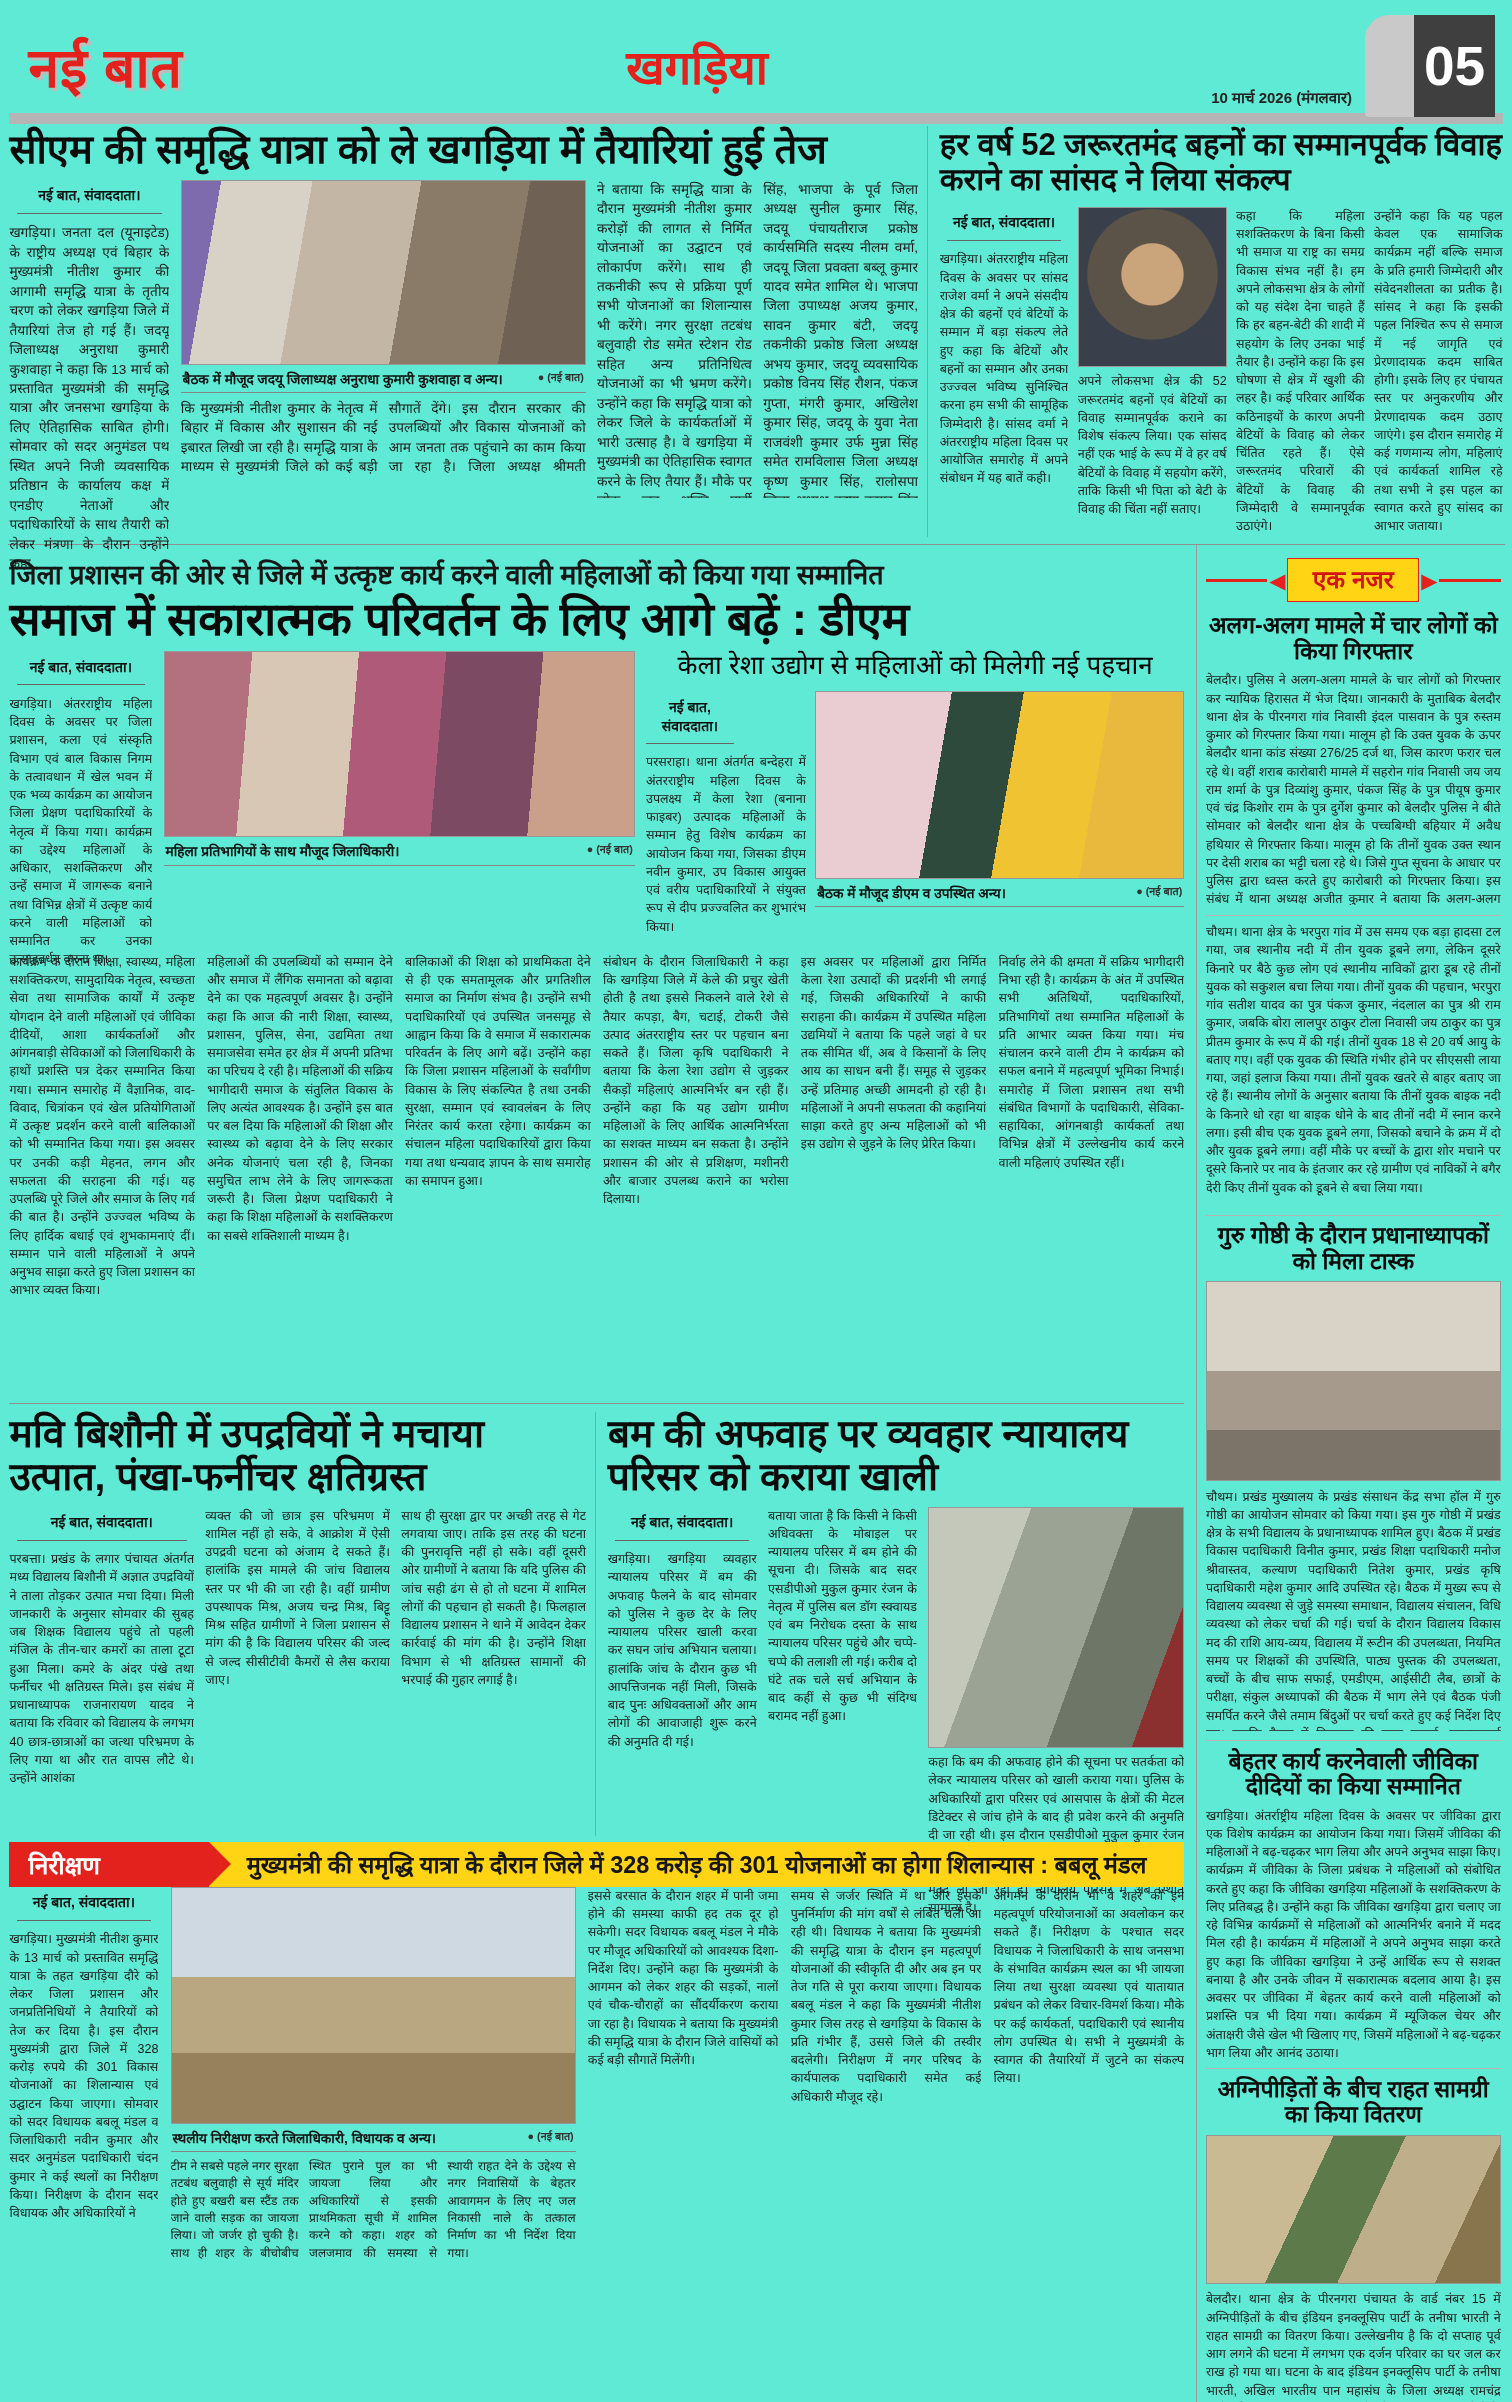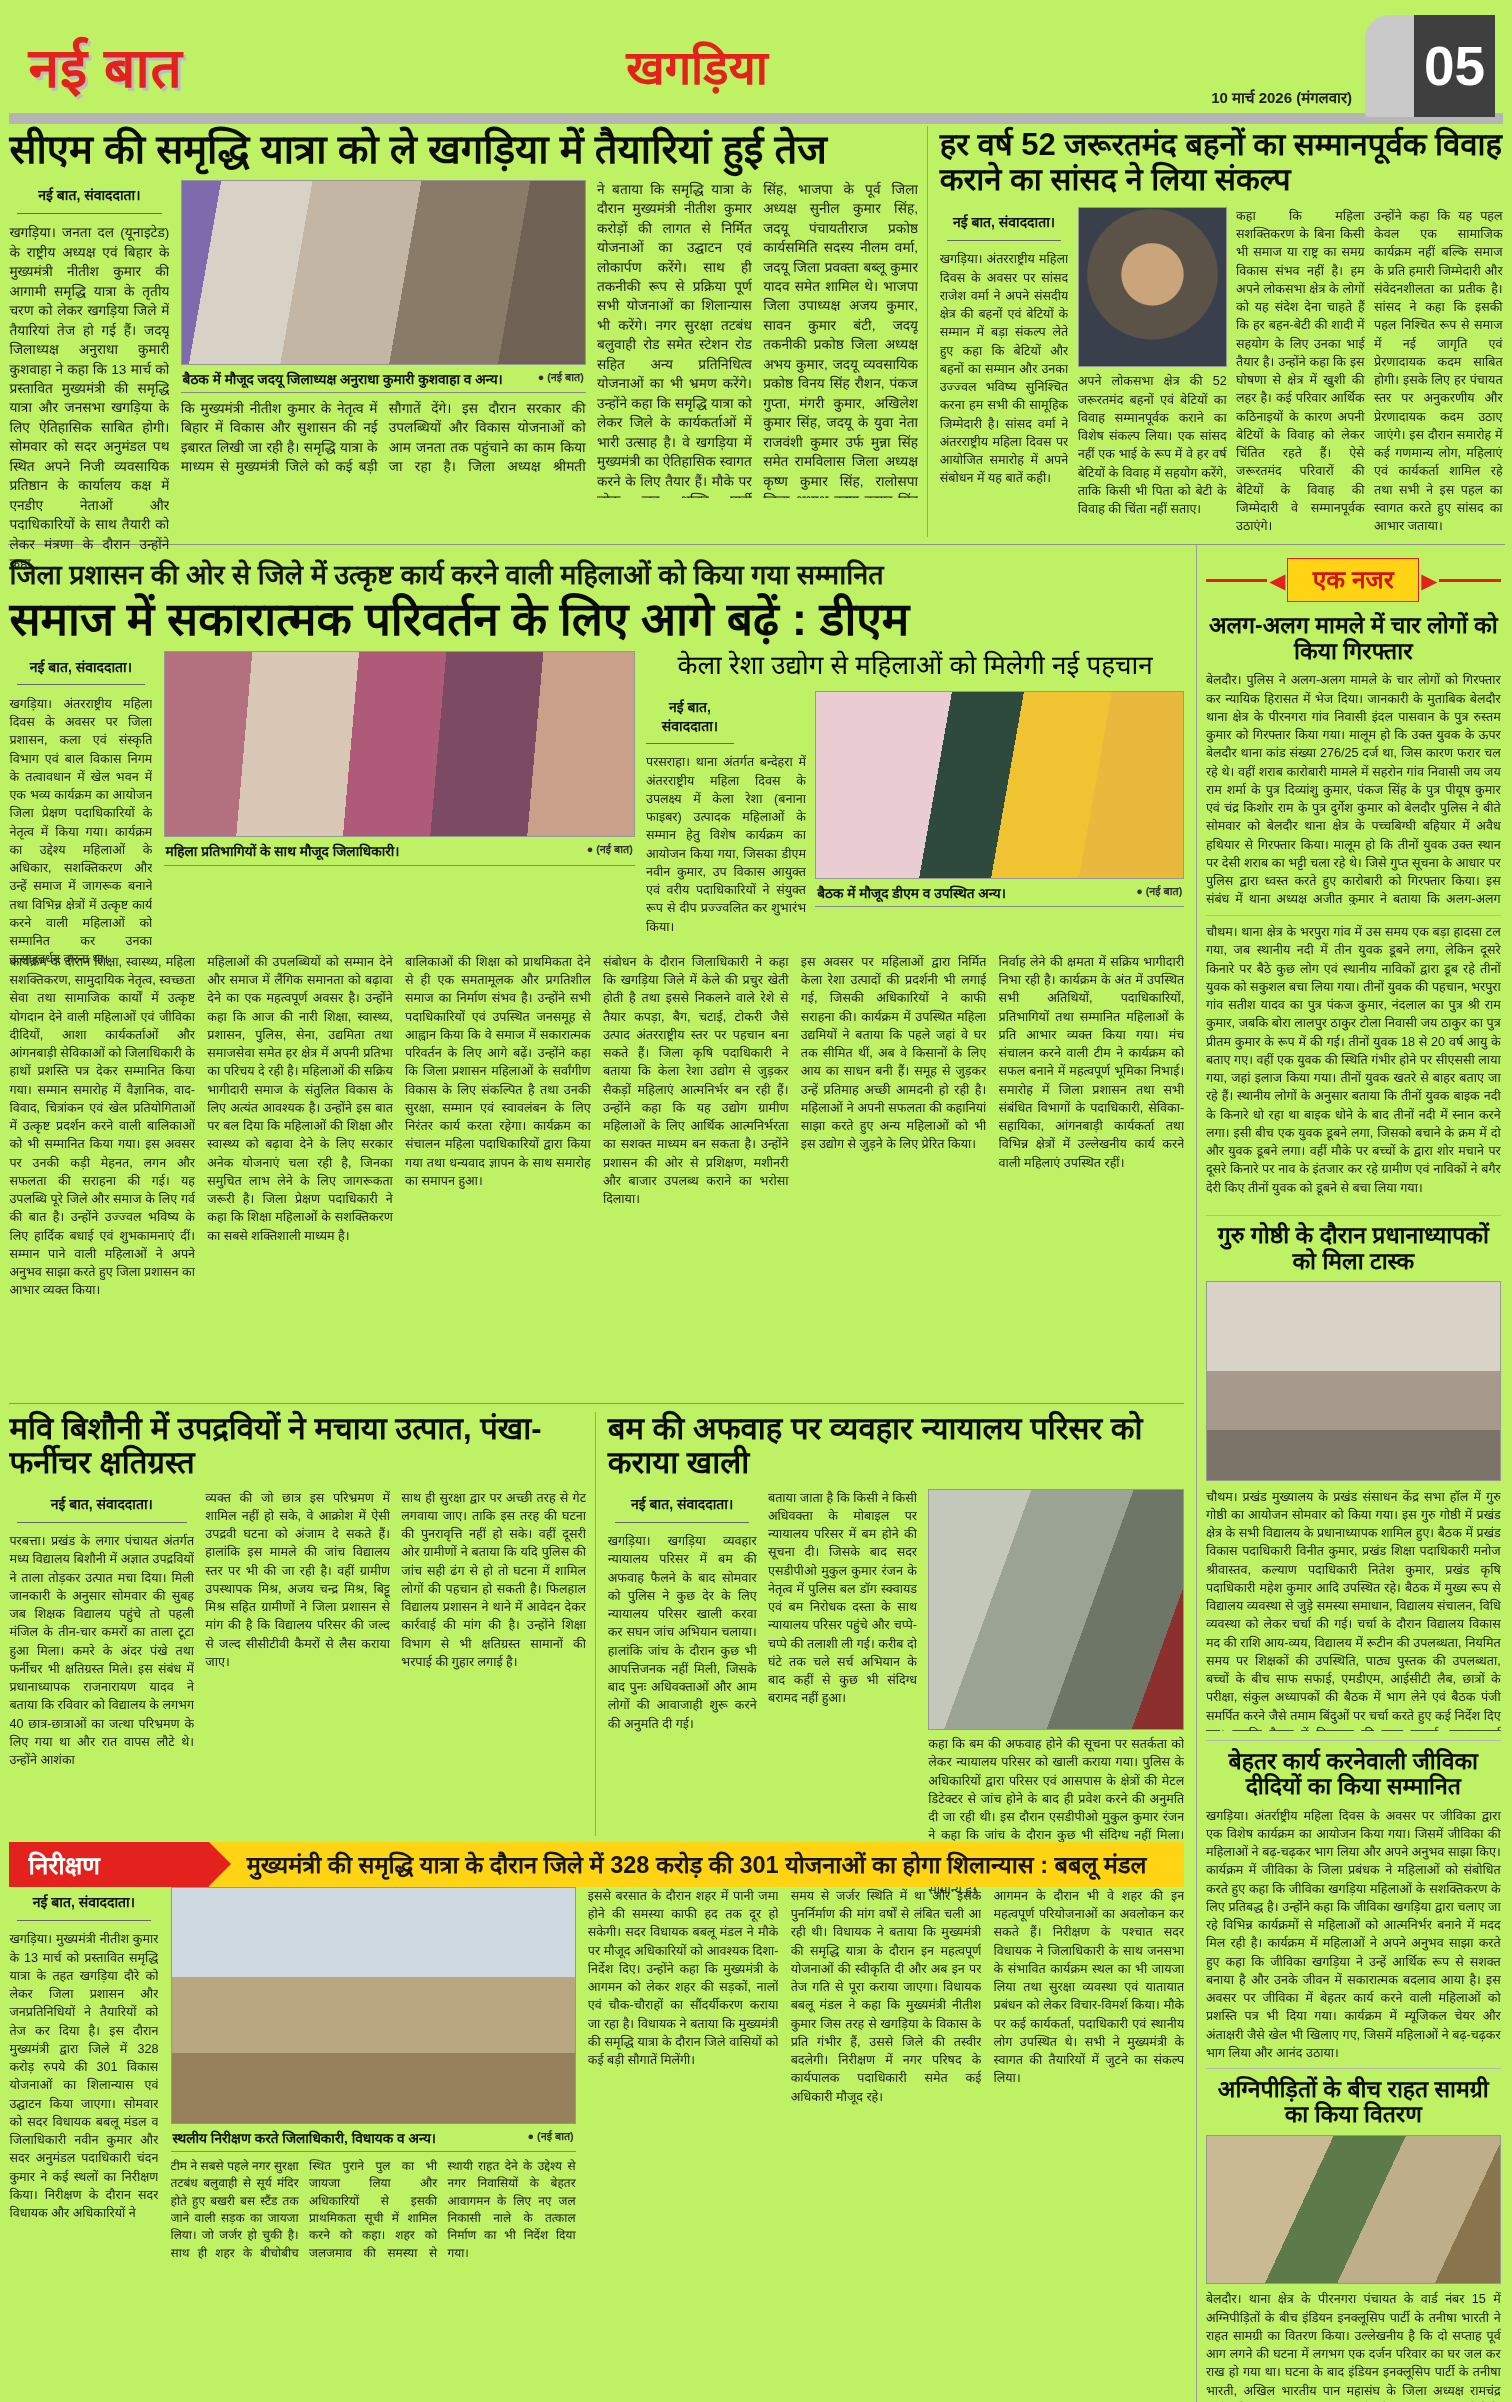--- a/index.html
+++ b/index.html
@@ -1,18 +1,18 @@
 <!DOCTYPE html>
 <html lang="hi" style="font-size:15px"><head>
 <meta charset="utf-8">
 <style>
   * { margin:0; padding:0; box-sizing:border-box; }
   html,body { background:#e9e9e9; }
   body { font-family:"Liberation Sans","DejaVu Sans",sans-serif; }
-  .page { width:1512px; height:2402px; margin:0 auto; background:#bef264; position:relative; overflow:hidden; padding:0 7.5px; }
+  .page { width:1512px; height:2402px; margin:0 auto; background:#5eead4; position:relative; overflow:hidden; padding:0 7.5px; }
 
   
   .masthead { display:flex; align-items:center; justify-content:space-between; padding:24.5px 9.4px 3.8px 21px; height:111px; }
   .logo { font-size:55px; font-weight:900; color:#e3211d; text-shadow:2.8px 2.8px 0 #bdbdbd; letter-spacing:0.9px; }
   .city { font-size:47px; font-weight:900; color:#e3211d; }
   .mast-right { display:flex; align-items:flex-end; gap:13px; }
   .date { font-size:15px; font-weight:bold; color:#222; padding-bottom:9.4px; }
   .pagenum-wrap { display:flex; align-items:stretch; height:102px; }
   .pagenum-swoosh { width:49px; background:#c9c9c9; border-radius:24.5px 0 0 3.8px; }
   .pagenum { width:81px; background:#3f3f3f; color:#fff; font-size:55px; font-weight:900; display:flex; align-items:center; justify-content:center; }
@@ -71,21 +71,21 @@
   .kela-byline { width:55%; margin-left:0; }
   .kela-inner { display:flex; gap:9.4px; }
   .kela-c1 { width:160px; }
   .kela-photo-wrap { flex:1; }
   .kela-photo { height:188px; }
   .dm-row2 { display:flex; gap:12.2px; height:441px; margin-top:7.5px; }
   .dm-row2 .col { flex:1; }
 
   .mid-row { display:flex; border-top:1.9px solid #8f8f8f; margin-top:9.4px; padding-top:7.5px; height:433px; }
   .art-bish { width:586px; padding-right:9.4px; }
-  .head-md { font-size:31px; font-weight:900; line-height:1.12; color:#0c0c0c; margin-bottom:7.5px; }
+  .head-md { font-size:39px; font-weight:900; line-height:1.12; color:#0c0c0c; margin-bottom:7.5px; }
   .bish-cols { display:flex; gap:11.3px; height:299px; }
   .bish-cols .col { flex:1; }
   .bish-byline-col { display:flex; flex-direction:column; }
   .art-bomb { flex:1; border-left:0.9px solid #9c9c9c; padding-left:11.3px; }
   .bomb-body { display:flex; gap:11.3px; height:339px; }
   .bomb-c { width:149px; }
   .bomb-photo-col { flex:1; }
   .bomb-photo { height:241px; margin-bottom:5.6px; }
 
   .banner { display:flex; align-items:stretch; height:45px; margin-top:5.6px; }

